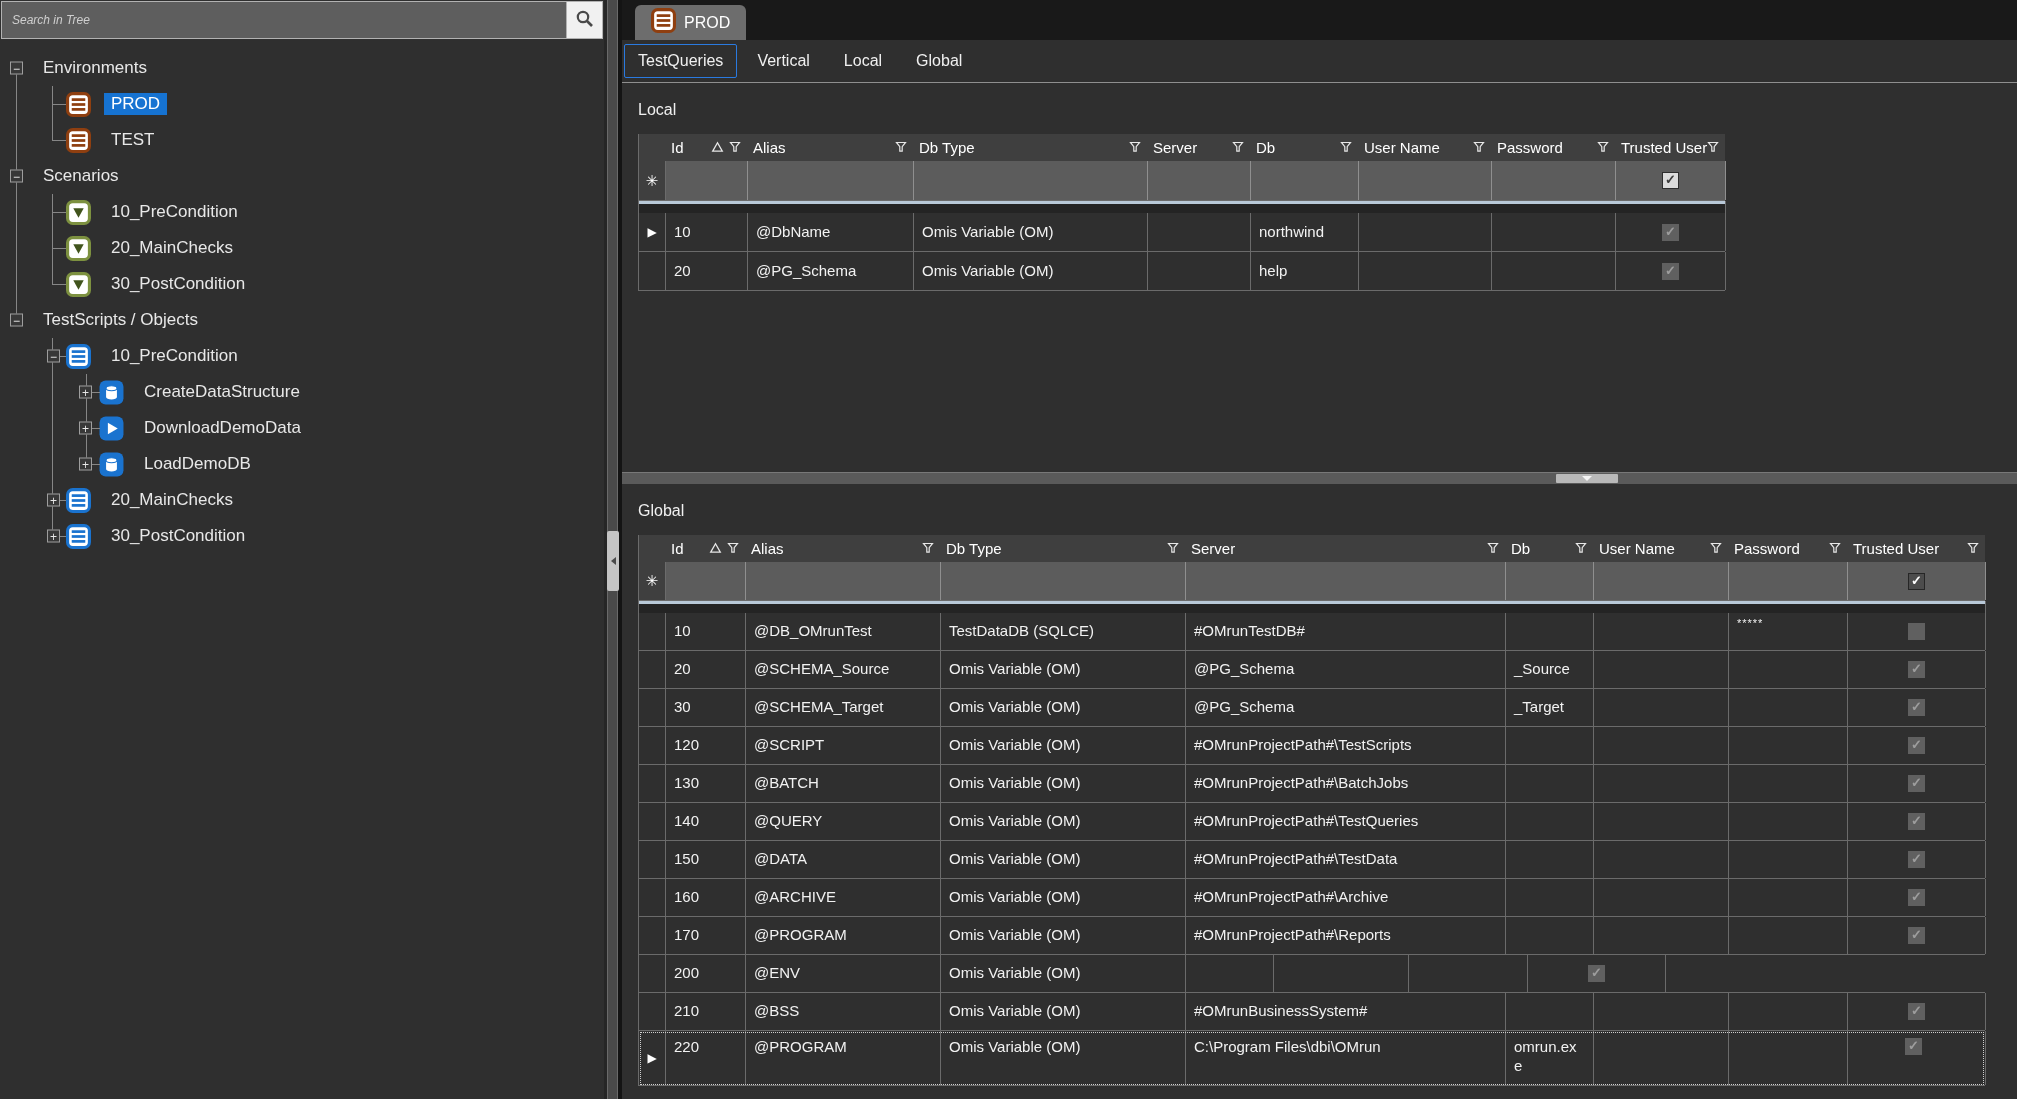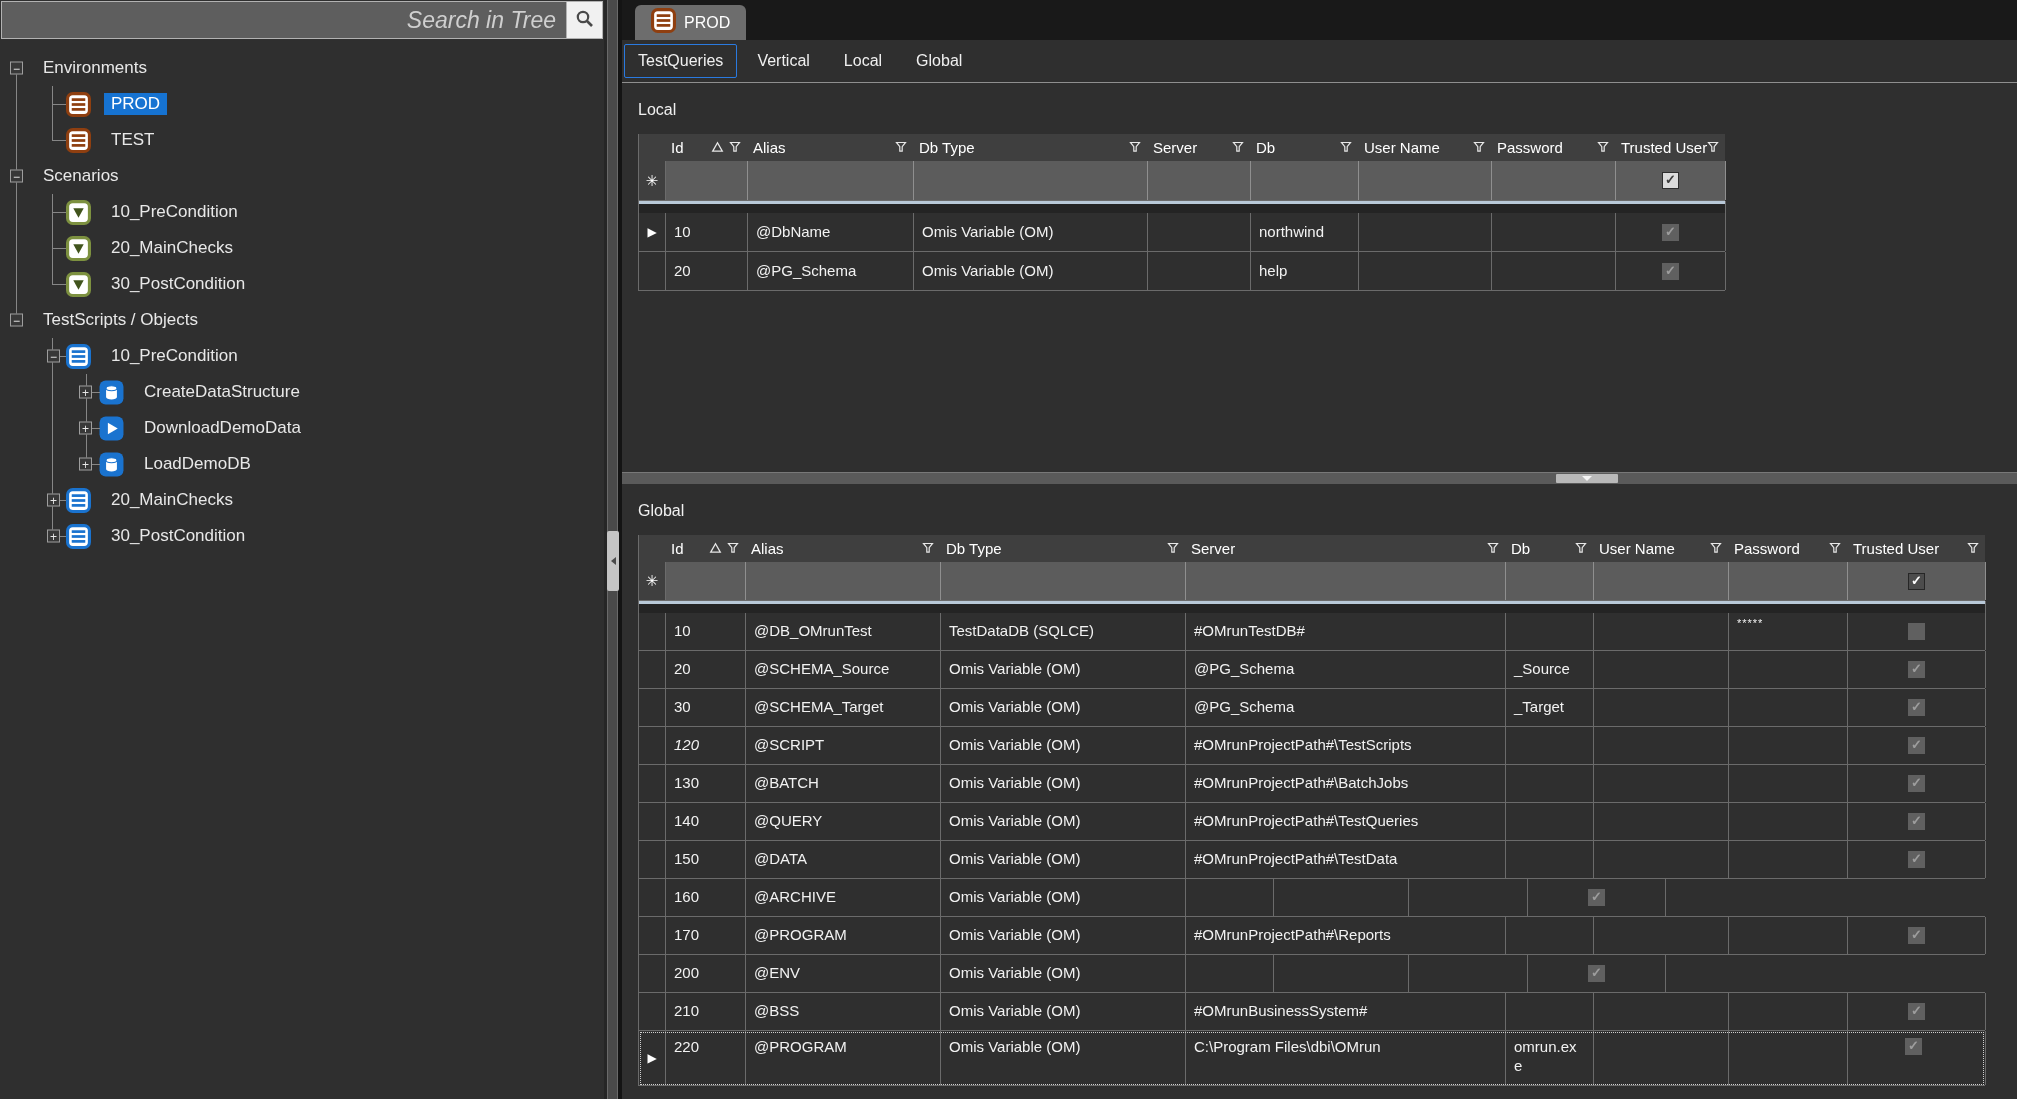--- a/index.html
+++ b/index.html
@@ -1,21 +1,21 @@
 <!DOCTYPE html>
 <html><head>
 <meta charset="utf-8">
 <style>
   html,body{margin:0;padding:0;background:#2f2f2f;font-family:"Liberation Sans",sans-serif;}
   #app{position:relative;width:2017px;height:1099px;overflow:hidden;background:#2f2f2f;color:#f0f0f0;}
 
   
   #left{position:absolute;left:0;top:0;width:604px;height:1099px;background:#2f2f2f;}
   .searchbar{margin:1px;height:36px;display:flex;align-items:stretch;border:1px solid #b2b2b2;background:#5e5e5e;}
-  .searchbar input{flex:1;background:transparent;border:none;outline:none;color:#eee;font-size:23px;font-style:italic;padding:0 10px;font-family:"Liberation Sans",sans-serif;text-align:right;}
+  .searchbar input{flex:1;background:transparent;border:none;outline:none;color:#eee;font-size:12px;font-style:italic;padding:0 10px;font-family:"Liberation Sans",sans-serif;}
   .searchbar input::placeholder{color:#cfcfcf;font-style:italic;}
   .searchbtn{width:36px;background:#f1f1f1;border:none;border-left:1px solid #b2b2b2;display:flex;align-items:center;justify-content:center;cursor:pointer;}
   #tree{position:relative;padding-top:10px;}
   .children{position:relative;}
   .trow{position:relative;height:36px;display:flex;align-items:center;font-size:17px;color:#e8e8e8;white-space:nowrap;}
   .trow.d0{padding-left:36px;}
   .trow.d1{padding-left:66px;}
   .trow.d2{padding-left:99px;}
   .trow.d1::before,.trow.d2::before{content:'';position:absolute;top:18px;height:1px;background:#868686;}
   .trow.d1::before{left:52px;width:14px;}
@@ -510,21 +510,21 @@
             <div class="gcell" style="width: 320px;">@PG_Schema</div>
             <div class="gcell" style="width: 88px;">_Target</div>
             <div class="gcell" style="width: 135px;"></div>
             <div class="gcell" style="width: 119px;"></div>
             <div class="gcell ck" style="width: 138px;">
               <span class="cb dis">✓</span>
             </div>
           </div>
           <div class="grow" style="height: 37px;">
             <div class="grhdr"></div>
-            <div class="gcell" style="width: 80px; font-style: italic;">120</div>
+            <div class="gcell" style="width: 80px;">120</div>
             <div class="gcell" style="width: 195px;">@SCRIPT</div>
             <div class="gcell" style="width: 245px;">Omis Variable (OM)</div>
             <div class="gcell" style="width: 320px;">#OMrunProjectPath#\TestScripts</div>
             <div class="gcell" style="width: 88px;"></div>
             <div class="gcell" style="width: 135px;"></div>
             <div class="gcell" style="width: 119px;"></div>
             <div class="gcell ck" style="width: 138px;">
               <span class="cb dis">✓</span>
             </div>
           </div>
@@ -565,20 +565,21 @@
             <div class="gcell" style="width: 119px;"></div>
             <div class="gcell ck" style="width: 138px;">
               <span class="cb dis">✓</span>
             </div>
           </div>
           <div class="grow" style="height: 37px;">
             <div class="grhdr"></div>
             <div class="gcell" style="width: 80px;">160</div>
             <div class="gcell" style="width: 195px;">@ARCHIVE</div>
             <div class="gcell" style="width: 245px;">Omis Variable (OM)</div>
+            <div class="gcell" style="width: 320px;">#OMrunProjectPath#\Archive</div>
             <div class="gcell" style="width: 88px;"></div>
             <div class="gcell" style="width: 135px;"></div>
             <div class="gcell" style="width: 119px;"></div>
             <div class="gcell ck" style="width: 138px;">
               <span class="cb dis">✓</span>
             </div>
           </div>
           <div class="grow" style="height: 37px;">
             <div class="grhdr"></div>
             <div class="gcell" style="width: 80px;">170</div>

